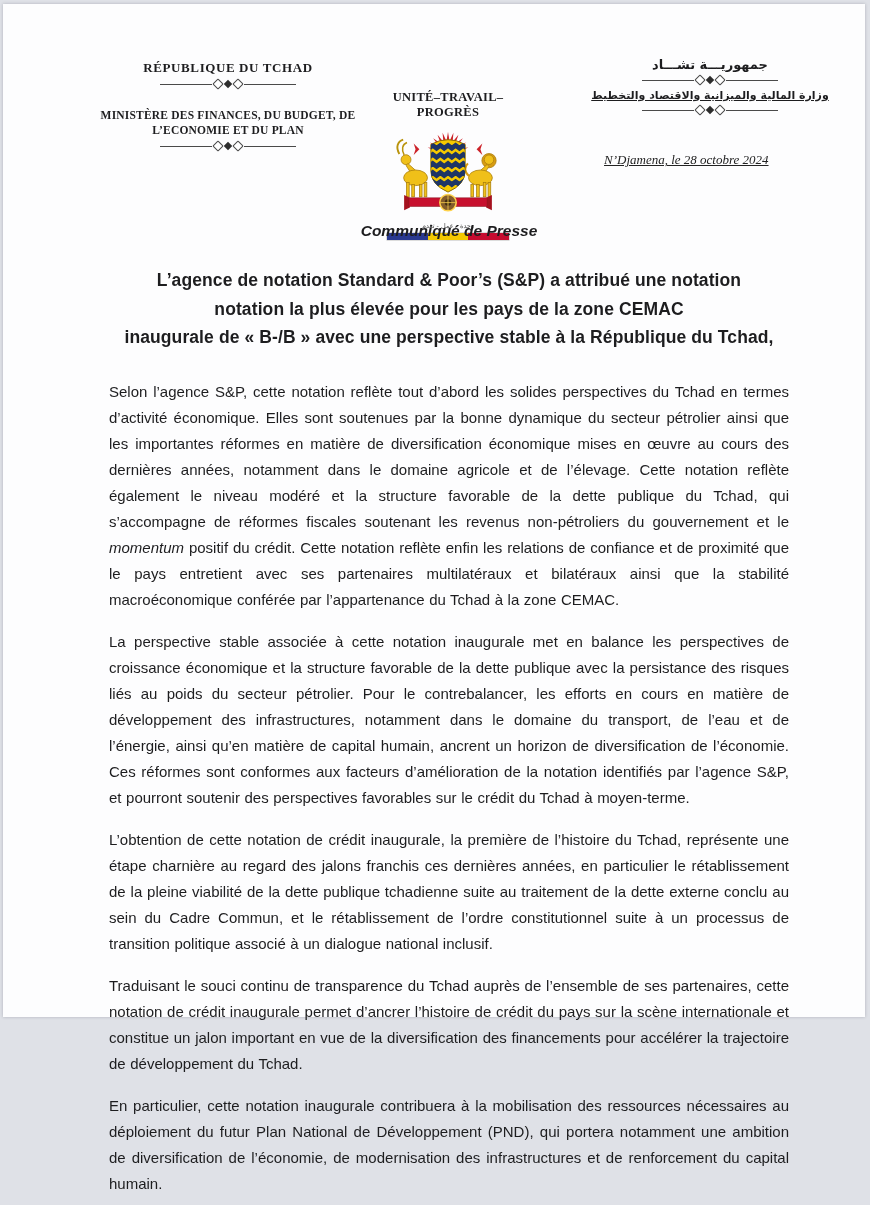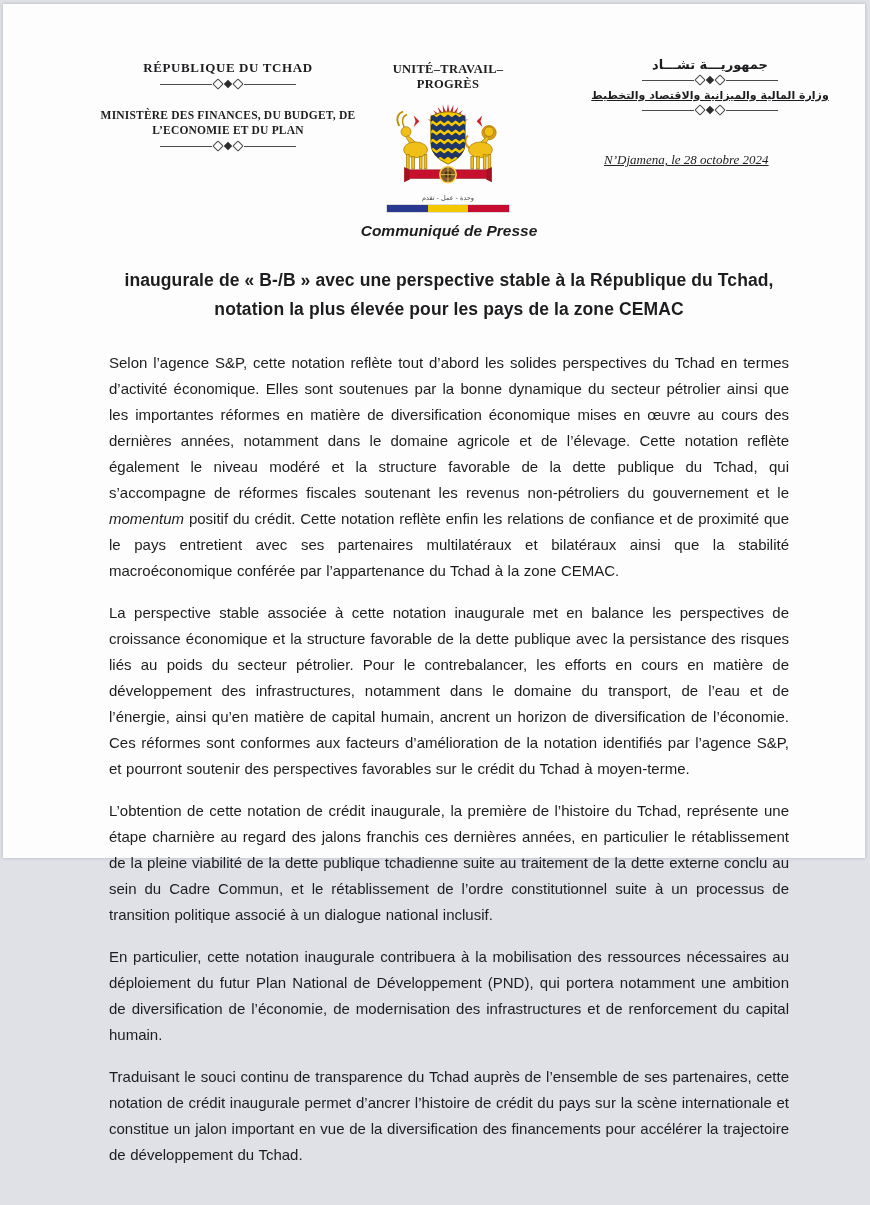--- a/index.html
+++ b/index.html
@@ -3,34 +3,34 @@
 <meta charset="utf-8">
 <style>
   html,body { margin:0; padding:0; background:#eceef2; }
   .scan {
     position:relative; width:870px; height:1205px;
     background:#dfe1e7; overflow:hidden;
     font-family:"Liberation Sans", sans-serif;
     -webkit-font-smoothing:antialiased;
   }
   .page {
-    position:absolute; left:3px; top:4px; width:862px; height:854px;
+    position:absolute; left:3px; top:4px; width:862px; height:1013px;
     background:#fdfdfe; box-shadow:0 0 3px rgba(40,40,60,.25);
     color:#1d1d1f;
   }
 
   
   .hdr-left  { position:absolute; left:80px;  top:56px; width:290px; text-align:center; }
   .hdr-center{ position:absolute; left:363px; top:58px; width:164px; text-align:center; }
   .hdr-right { position:absolute; left:583px; top:53px; width:248px; text-align:center; }
 
   .serif-b { font-family:"Liberation Serif", serif; font-weight:bold; }
   .republic { font-size:13px; letter-spacing:.6px; }
   .ministry { font-size:11.5px; line-height:15px; margin-top:20px; letter-spacing:.2px; }
-  .motto    { font-size:12.5px; letter-spacing:.3px; }
+  .motto    { font-size:12.5px; letter-spacing:.3px;margin-top:28px; }
   .ar { font-family:"DejaVu Sans", sans-serif; font-weight:bold; direction:rtl; }
   .ar-l1 { font-size:13px; }
   .ar-l2 { font-size:11px; margin-top:5px;text-decoration:underline; }
 
   
   .orn { display:flex; align-items:center; justify-content:center; margin:4px auto 2px; }
   .orn-line { width:52px; height:1px; background:#4a4a4a; }
   .orn-d { width:6px; height:6px; border:1px solid #4a4a4a; background:#fff;
            transform:rotate(45deg); margin:0 2px; border-radius:1px; }
   .orn-c { width:6px; height:6px; background:#2d2d2d; transform:rotate(45deg); margin:0 1px; }
@@ -180,27 +180,28 @@
           <span class="orn-line"></span>
       </div>
     </div>
 
     <div class="dateline">N’Djamena, le 28 octobre 2024</div>
 
     <div class="content">
       <div class="kicker">Communiqué de Presse</div>
 
       <div class="headline">
+        <div>L’agence de notation Standard &amp; Poor’s (S&amp;P) a attribué une notation</div>
+        <div>notation la plus élevée pour les pays de la zone CEMAC</div>
         <div>inaugurale de « B-/B » avec une perspective stable à la République du Tchad,</div>
-        <div>notation la plus élevée pour les pays de la zone CEMAC</div>
       </div>
 
       <div class="body-copy">
         <p class="para"><span>Selon l’agence S&amp;P, cette notation reflète tout d’abord les solides perspectives du Tchad en termes d’activité économique. Elles sont soutenues par la bonne dynamique du secteur pétrolier ainsi que les importantes réformes en matière de diversification économique mises en œuvre au cours des dernières années, notamment dans le domaine agricole et de l’élevage. Cette notation reflète également le niveau modéré et la structure favorable de la dette publique du Tchad, qui s’accompagne de réformes fiscales soutenant les revenus non-pétroliers du gouvernement et le </span><em>momentum</em><span> positif du crédit. Cette notation reflète enfin les relations de confiance et de proximité que le pays entretient avec ses partenaires multilatéraux et bilatéraux ainsi que la stabilité macroéconomique conférée par l’appartenance du Tchad à la zone CEMAC.</span></p>
         <p class="para">La perspective stable associée à cette notation inaugurale met en balance les perspectives de croissance économique et la structure favorable de la dette publique avec la persistance des risques liés au poids du secteur pétrolier. Pour le contrebalancer, les efforts en cours en matière de développement des infrastructures, notamment dans le domaine du transport, de l’eau et de l’énergie, ainsi qu’en matière de capital humain, ancrent un horizon de diversification de l’économie. Ces réformes sont conformes aux facteurs d’amélioration de la notation identifiés par l’agence S&amp;P, et pourront soutenir des perspectives favorables sur le crédit du Tchad à moyen-terme.</p>
         <p class="para">L’obtention de cette notation de crédit inaugurale, la première de l’histoire du Tchad, représente une étape charnière au regard des jalons franchis ces dernières années, en particulier le rétablissement de la pleine viabilité de la dette publique tchadienne suite au traitement de la dette externe conclu au sein du Cadre Commun, et le rétablissement de l’ordre constitutionnel suite à un processus de transition politique associé à un dialogue national inclusif.</p>
+        <p class="para">Traduisant le souci continu de transparence du Tchad auprès de l’ensemble de ses partenaires, cette notation de crédit inaugurale permet d’ancrer l’histoire de crédit du pays sur la scène internationale et constitue un jalon important en vue de la diversification des financements pour accélérer la trajectoire de développement du Tchad.</p>
         <p class="para">En particulier, cette notation inaugurale contribuera à la mobilisation des ressources nécessaires au déploiement du futur Plan National de Développement (PND), qui portera notamment une ambition de diversification de l’économie, de modernisation des infrastructures et de renforcement du capital humain.</p>
-        <p class="para">Traduisant le souci continu de transparence du Tchad auprès de l’ensemble de ses partenaires, cette notation de crédit inaugurale permet d’ancrer l’histoire de crédit du pays sur la scène internationale et constitue un jalon important en vue de la diversification des financements pour accélérer la trajectoire de développement du Tchad.</p>
       </div>
     </div>
 
   </div>
 </div>
 
 </body></html>

